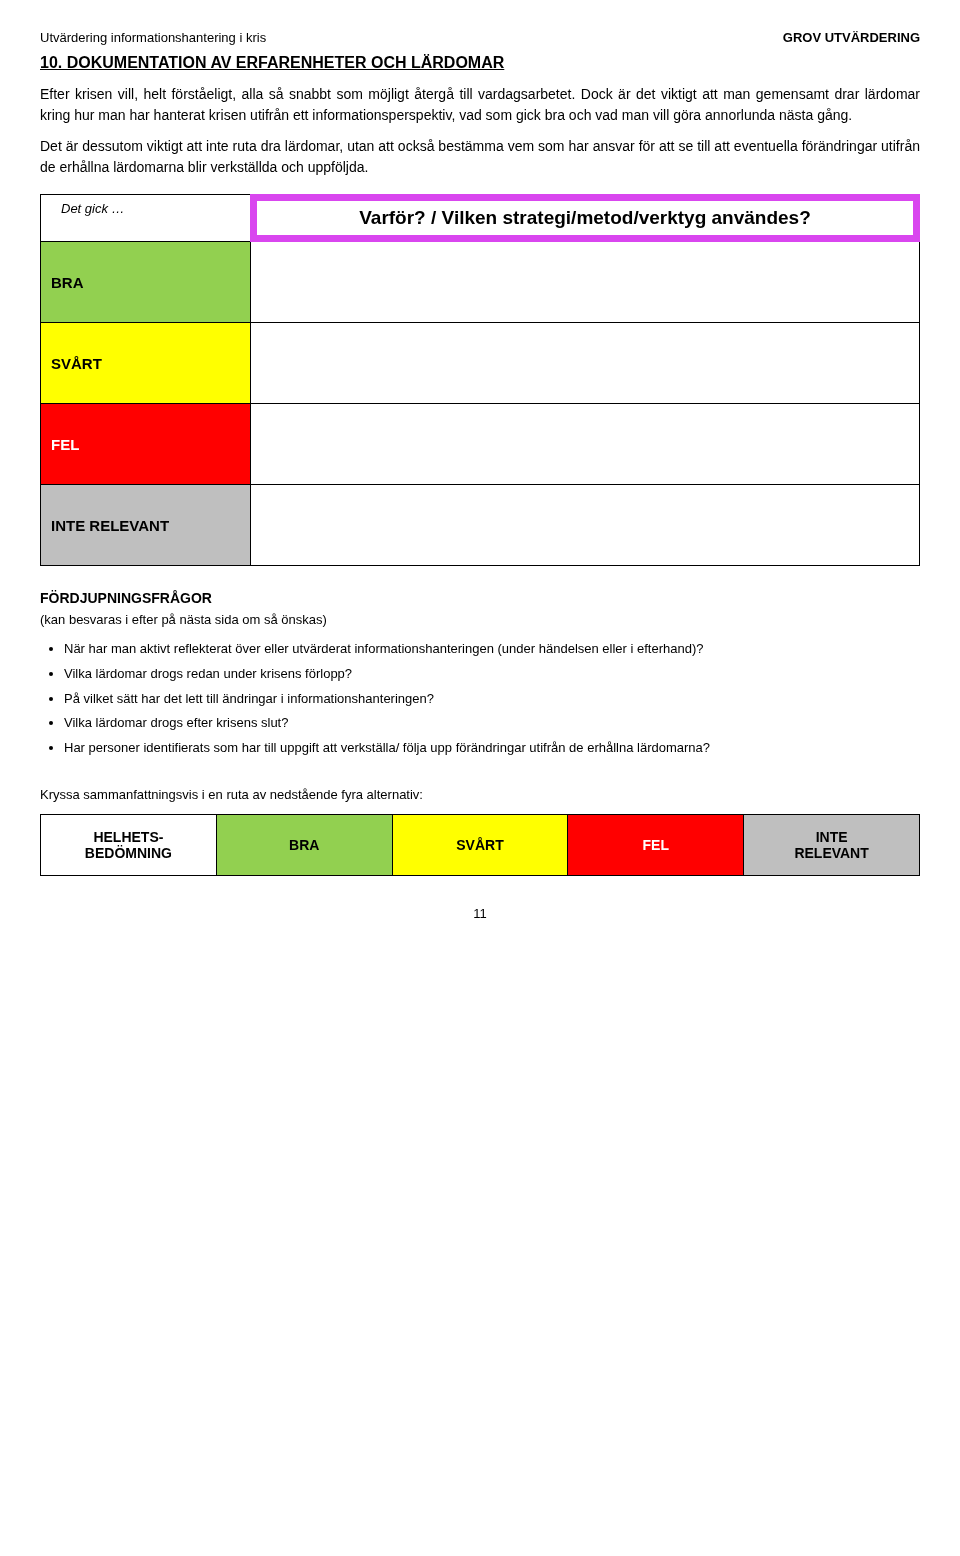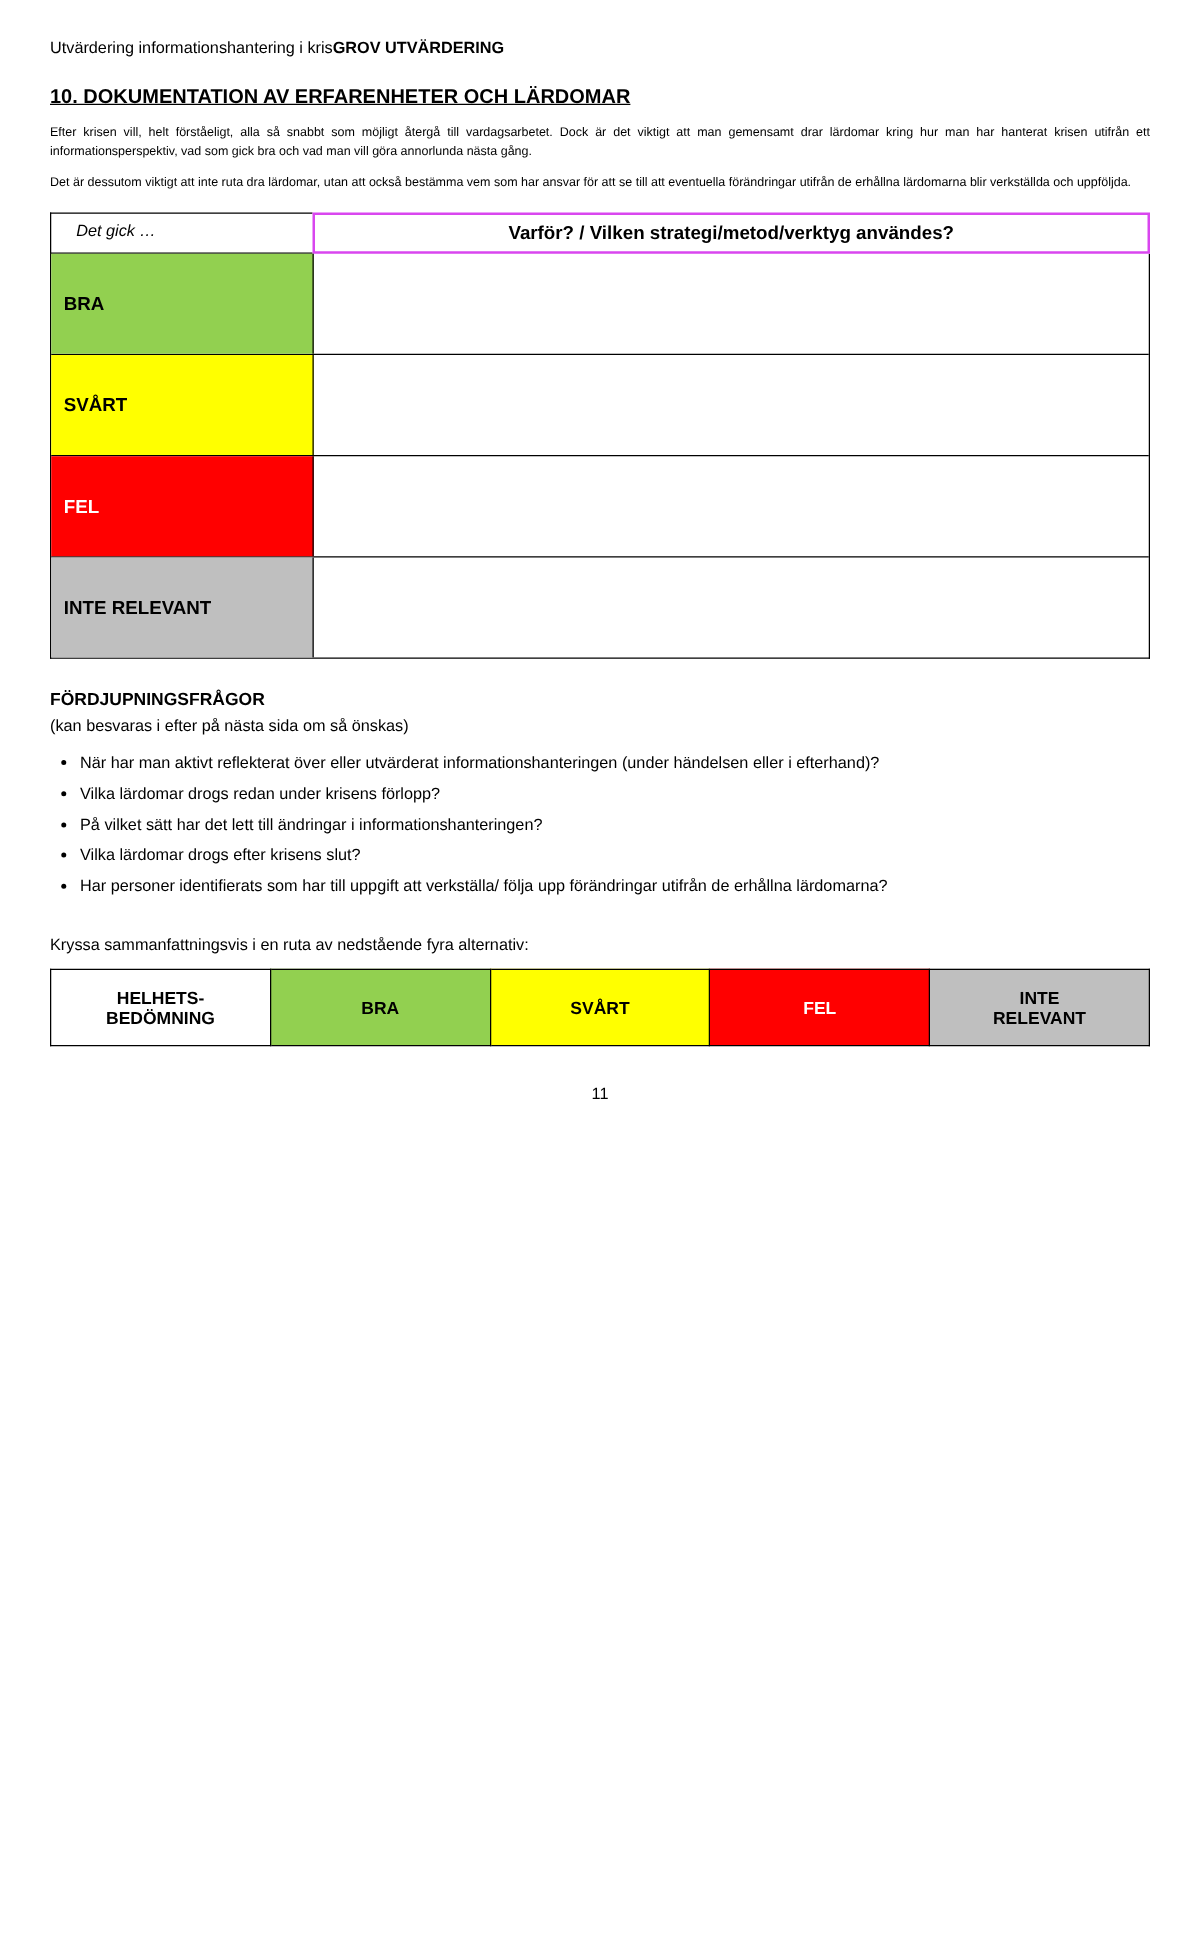--- a/index.html
+++ b/index.html
@@ -7,41 +7,41 @@
       font-family: Arial, sans-serif;
       font-size: 13px;
       color: #000;
       background: #fff;
       width: 960px;
       margin: 0 auto;
       padding: 30px 40px 40px 40px;
     }
     .header {
       display: flex;
-      justify-content: flex-start;
+      justify-content: space-between;
       align-items: flex-start;
-      margin-bottom: 24px;
+      margin-bottom: 9px;
     }
     .header-left {
       font-size: 13px;
       font-weight: normal;
     }
     .header-right {
       font-size: 13px;
       font-weight: bold;
     }
     h1 {
       font-size: 16px;
       font-weight: bold;
       margin-bottom: 12px;
       text-transform: uppercase;
       text-decoration: underline;
     }
     .body-text {
-      font-size: 10px;
+      font-size: 14px;
       line-height: 1.5;
       margin-bottom: 10px;
       text-align: justify;
     }
     .section-title {
       font-size: 14px;
       font-weight: bold;
       margin-bottom: 6px;
     }
     .section-subtitle {
@@ -125,21 +125,21 @@
   <span class="header-right">GROV UTVÄRDERING</span>
 </div>
 
 <h1>10. DOKUMENTATION AV ERFARENHETER OCH LÄRDOMAR</h1>
 
 <p class="body-text">Efter krisen vill, helt förståeligt, alla så snabbt som möjligt återgå till vardagsarbetet. Dock är det viktigt att man gemensamt drar lärdomar kring hur man har hanterat krisen utifrån ett informationsperspektiv, vad som gick bra och vad man vill göra annorlunda nästa gång.</p>
 <p class="body-text">Det är dessutom viktigt att inte ruta dra lärdomar, utan att också bestämma vem som har ansvar för att se till att eventuella förändringar utifrån de erhållna lärdomarna blir verkställda och uppföljda.</p>
 
 <div style="display:flex; margin-top:16px;">
   <div style="width:210px; min-width:210px; border:1px solid #000; border-right:none; padding:6px 20px; font-size:13px; font-style:italic;">Det gick …</div>
-  <div style="flex:1; border:2px solid #d946ef; padding:6px 10px; font-size:15px; font-weight:bold; text-align:center;">Varför? / Vilken strategi/metod/verktyg användes?</div>
+  <div style="flex:1; border:7px solid #d946ef; padding:6px 10px; font-size:19px; font-weight:bold; text-align:center;">Varför? / Vilken strategi/metod/verktyg användes?</div>
 </div>
 
 <div class="table-wrapper" style="border-top:none;">
 
   <div class="table-row-flex">
     <div class="cell-label cell-bra">BRA</div>
     <div class="cell-content"></div>
   </div>
 
   <div class="table-row-flex">

